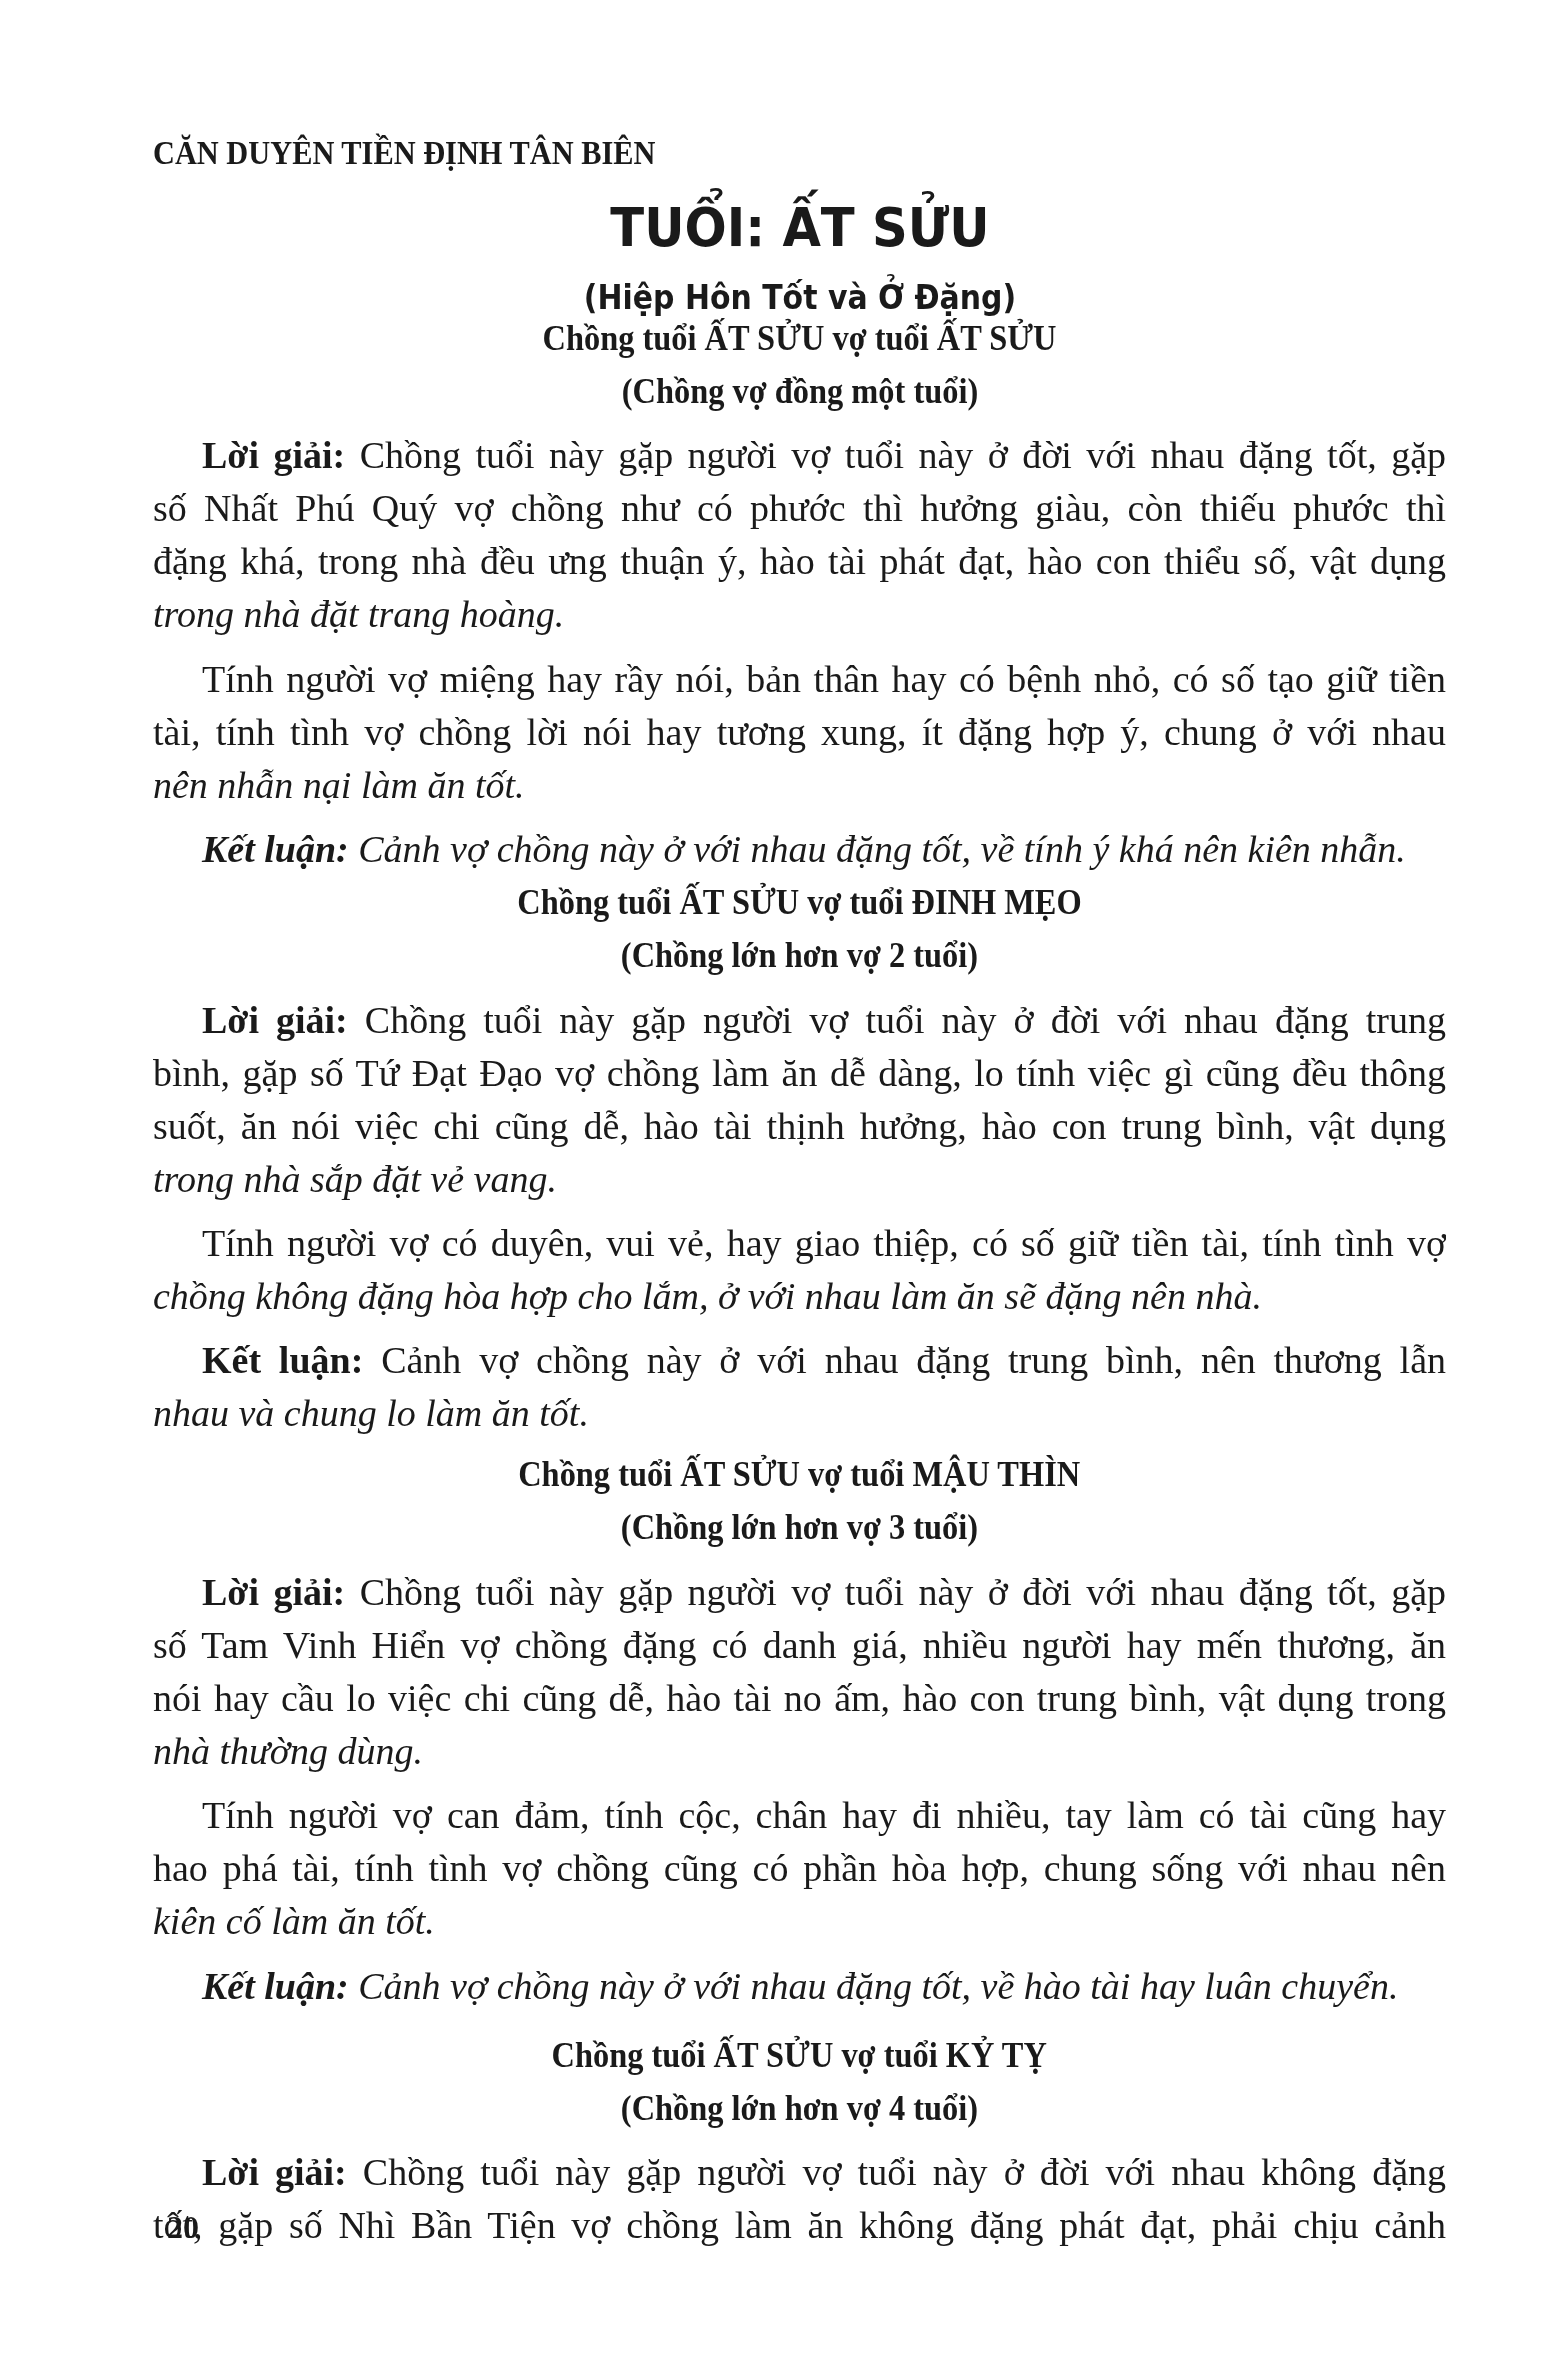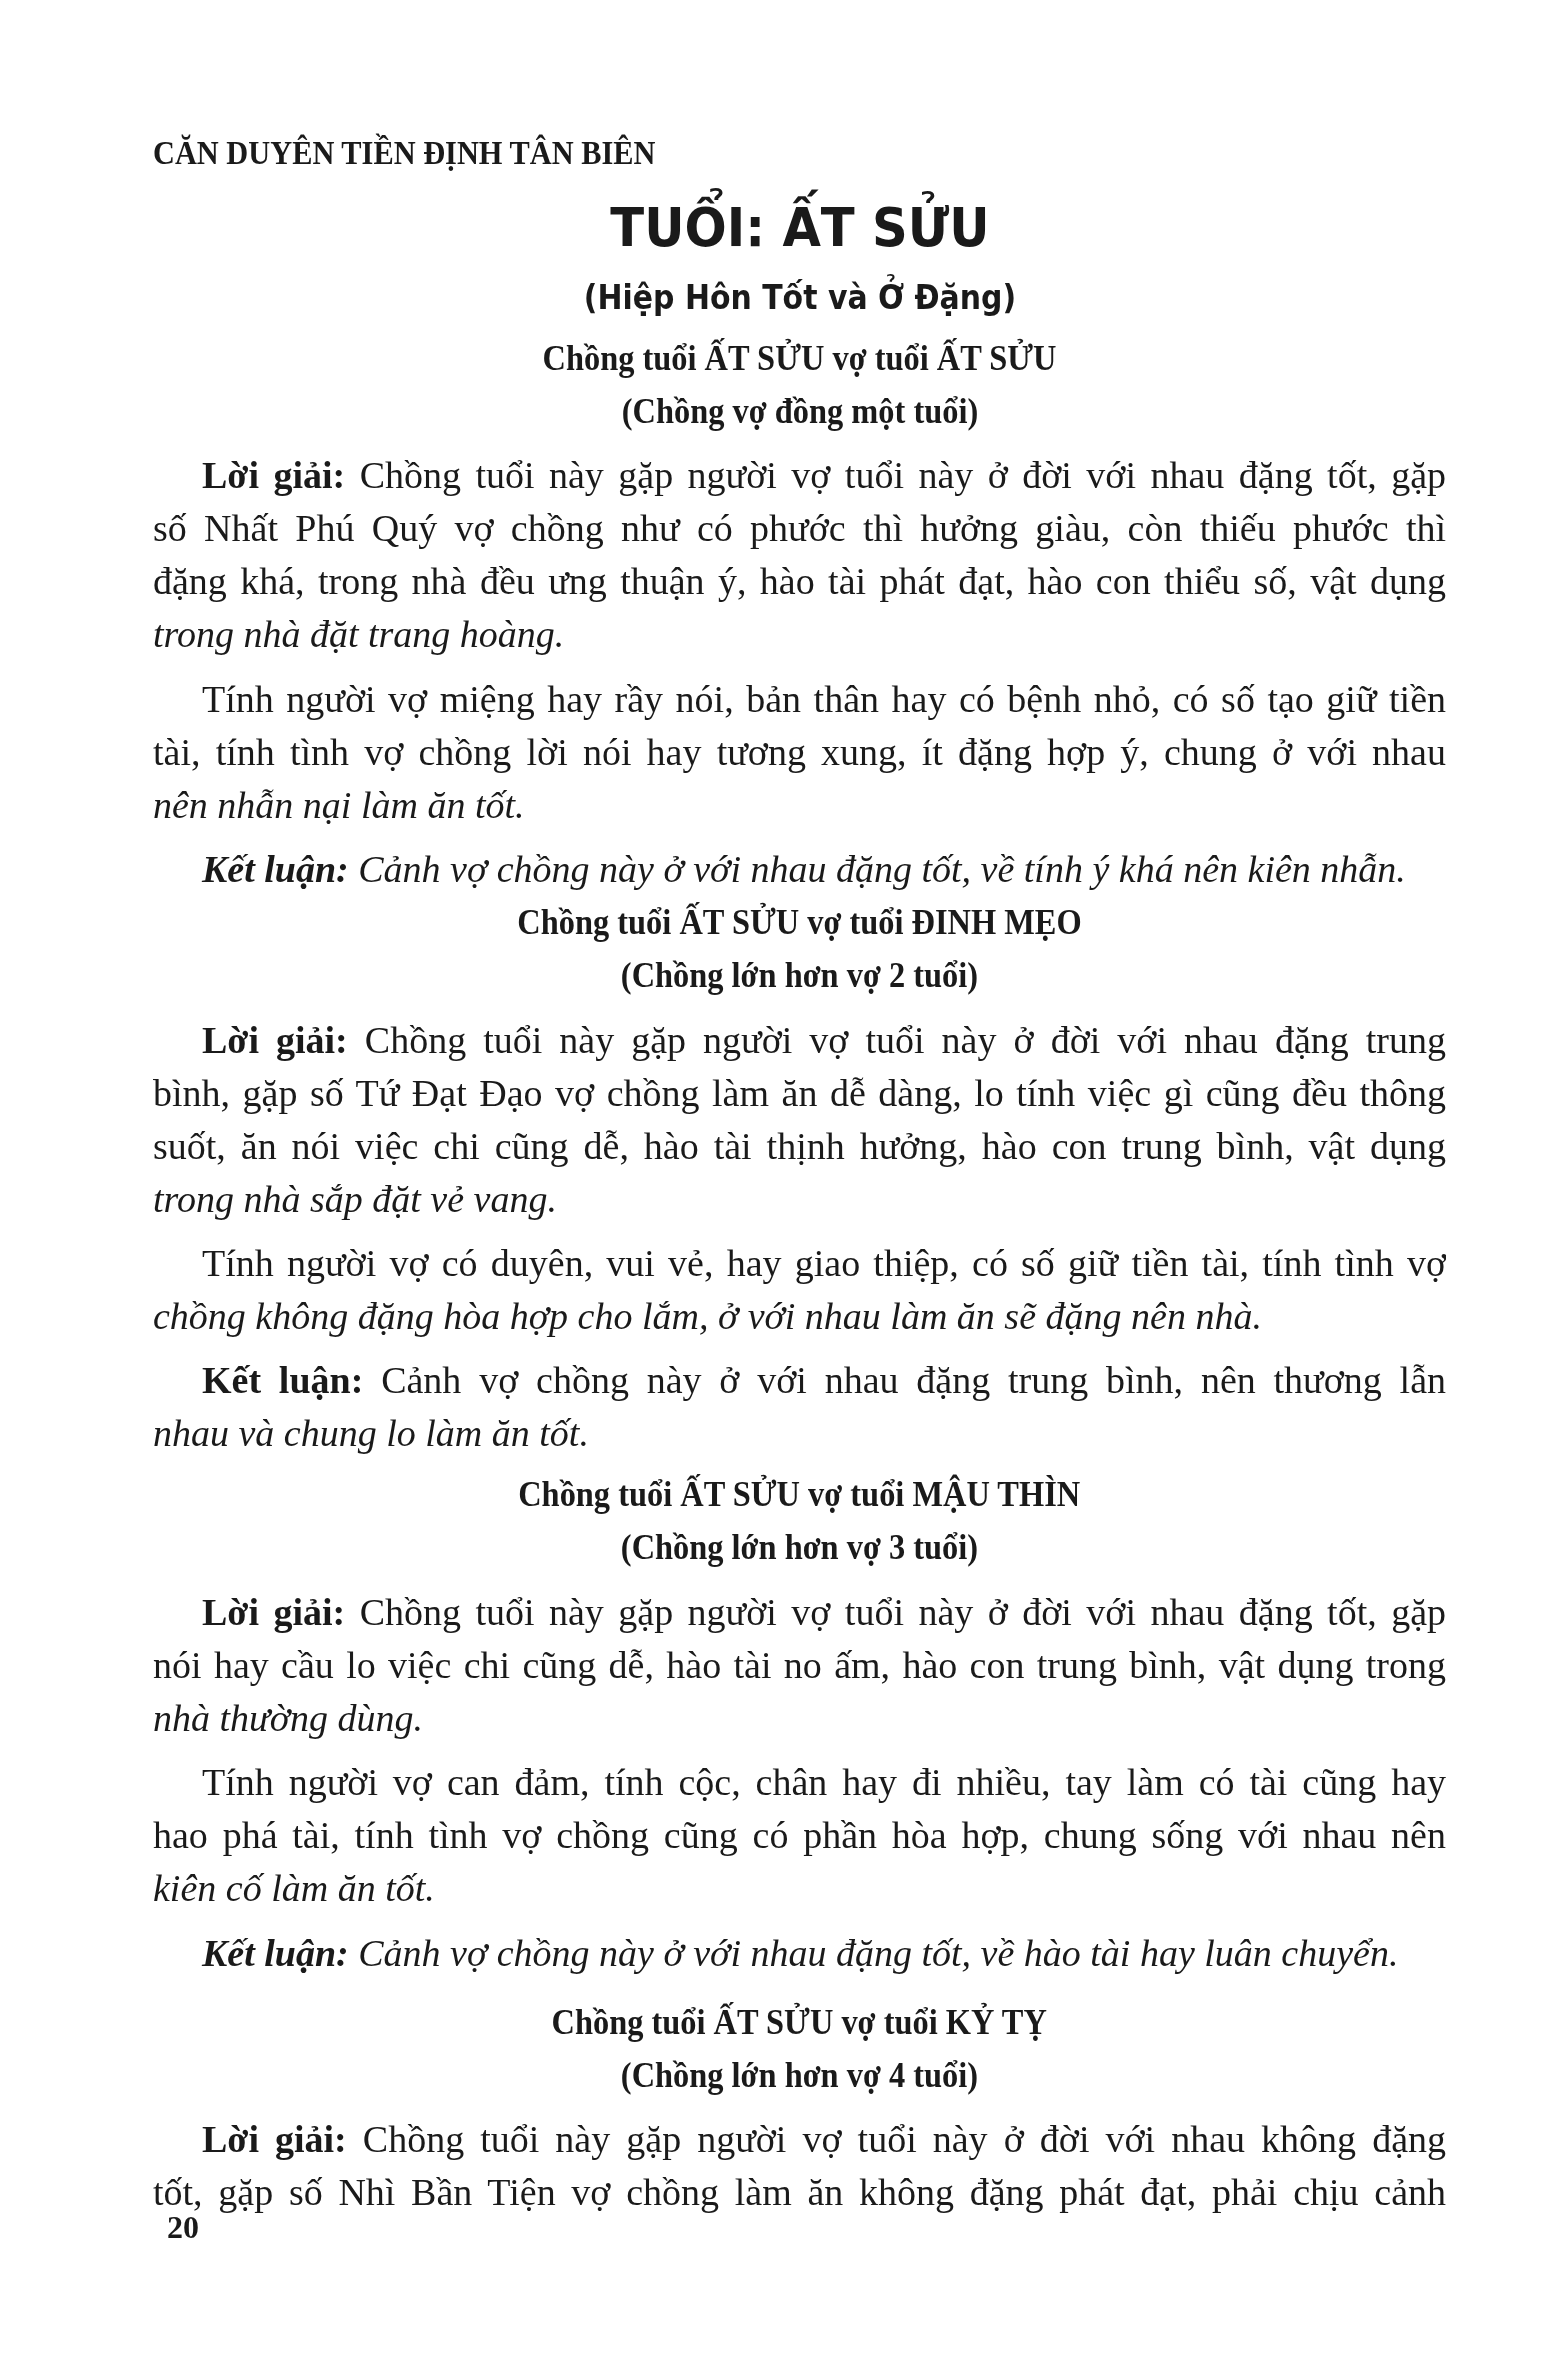--- a/index.html
+++ b/index.html
@@ -14,21 +14,21 @@
   .title {
     position:absolute; left:0; width:1600px; top:195px; text-align:center;
     font-family:"DejaVu Sans", sans-serif; font-weight:bold; font-size:54px;
     line-height:65px; transform:scaleX(0.92); transform-origin:center top; white-space:nowrap;
   }
   .subtitle {
     position:absolute; left:0; width:1600px; top:274px; text-align:center;
     font-family:"DejaVu Sans", sans-serif; font-weight:bold; font-size:34px;
     line-height:46px; transform:scaleX(0.88); transform-origin:center top; white-space:nowrap;
   }
-  .content { position:absolute; left:153px; top:332px; width:1293px;
+  .content { position:absolute; left:153px; top:312px; width:1293px;
     font-family:"Liberation Serif", serif; font-size:38px; }
   .line { display:block; height:53px; line-height:53px; white-space:nowrap; }
   .heading { text-align:center; font-weight:bold; font-size:36px; }
   .heading span { display:inline-block; transform:scaleX(0.9); transform-origin:center; }
   .para { margin-top:11.4px; }
   .jl { text-align:justify; text-align-last:justify; white-space:normal; overflow:hidden; }
   .ll { text-align:left;font-style:italic; }
   .indent { padding-left:49px; }
   b.lbl { font-weight:bold; }
   .page-number {
@@ -61,20 +61,21 @@
       <div class="line jl"><span>bình, gặp số Tứ Đạt Đạo vợ chồng làm ăn dễ dàng, lo tính việc gì cũng đều thông</span></div>
       <div class="line jl"><span>suốt, ăn nói việc chi cũng dễ, hào tài thịnh hưởng, hào con trung bình, vật dụng</span></div>
       <div class="line ll"><span>trong nhà sắp đặt vẻ vang.</span></div>
       <div class="line jl indent para"><span>Tính người vợ có duyên, vui vẻ, hay giao thiệp, có số giữ tiền tài, tính tình vợ</span></div>
       <div class="line ll"><span>chồng không đặng hòa hợp cho lắm, ở với nhau làm ăn sẽ đặng nên nhà.</span></div>
       <div class="line jl indent para"><b class="lbl">Kết luận:</b> <span>Cảnh vợ chồng này ở với nhau đặng trung bình, nên thương lẫn</span></div>
       <div class="line ll"><span>nhau và chung lo làm ăn tốt.</span></div>
       <div class="line heading" style="margin-top: 8px;"><span>Chồng tuổi ẤT SỬU vợ tuổi MẬU THÌN</span></div>
       <div class="line heading"><span>(Chồng lớn hơn vợ 3 tuổi)</span></div>
       <div class="line jl indent para"><b class="lbl">Lời giải:</b> <span>Chồng tuổi này gặp người vợ tuổi này ở đời với nhau đặng tốt, gặp</span></div>
+      <div class="line jl"><span>số Tam Vinh Hiển vợ chồng đặng có danh giá, nhiều người hay mến thương, ăn</span></div>
       <div class="line jl"><span>nói hay cầu lo việc chi cũng dễ, hào tài no ấm, hào con trung bình, vật dụng trong</span></div>
       <div class="line ll"><span>nhà thường dùng.</span></div>
       <div class="line jl indent para"><span>Tính người vợ can đảm, tính cộc, chân hay đi nhiều, tay làm có tài cũng hay</span></div>
       <div class="line jl"><span>hao phá tài, tính tình vợ chồng cũng có phần hòa hợp, chung sống với nhau nên</span></div>
       <div class="line ll"><span>kiên cố làm ăn tốt.</span></div>
       <div class="line ll indent para"><b class="lbl">Kết luận:</b> <span>Cảnh vợ chồng này ở với nhau đặng tốt, về hào tài hay luân chuyển.</span></div>
       <div class="line heading" style="margin-top: 16px;"><span>Chồng tuổi ẤT SỬU vợ tuổi KỶ TỴ</span></div>
       <div class="line heading"><span>(Chồng lớn hơn vợ 4 tuổi)</span></div>
       <div class="line jl indent para"><b class="lbl">Lời giải:</b> <span>Chồng tuổi này gặp người vợ tuổi này ở đời với nhau không đặng</span></div>
       <div class="line jl"><span>tốt, gặp số Nhì Bần Tiện vợ chồng làm ăn không đặng phát đạt, phải chịu cảnh</span></div>

